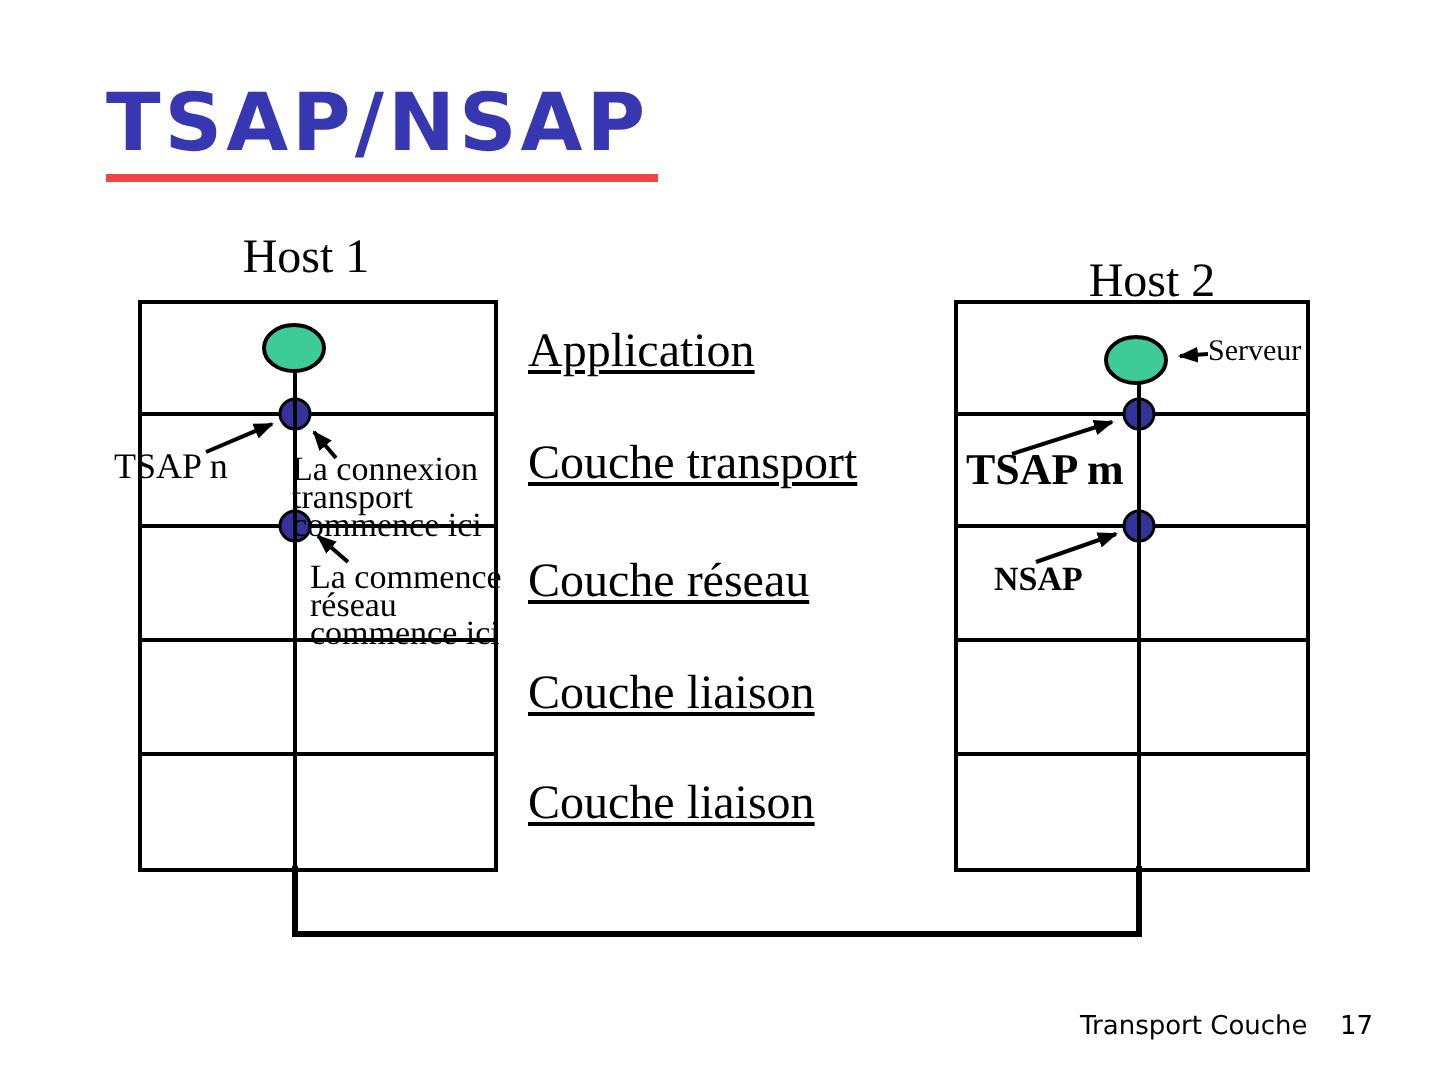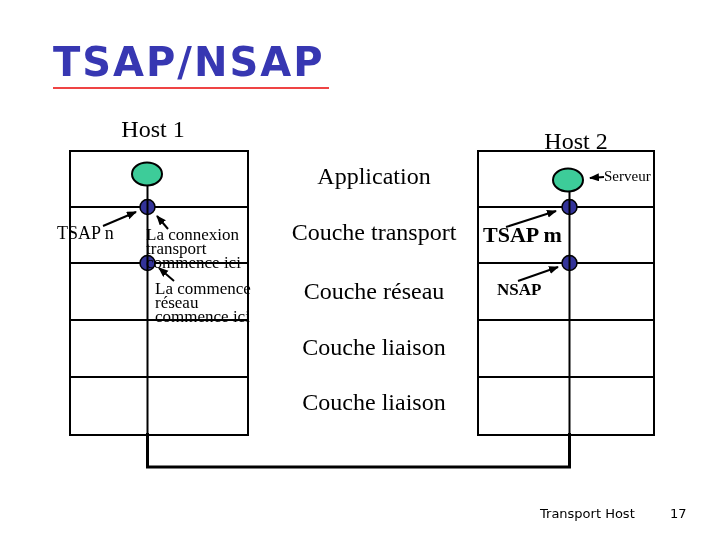--- a/index.html
+++ b/index.html
@@ -4,29 +4,29 @@
 <style>
   html,body{margin:0;padding:0;background:#888;}
   .slide{
     position:relative;width:720px;height:540px;background:#ffffff;
     overflow:hidden;font-family:"Liberation Serif",serif;color:#000;
   }
   .title{
     position:absolute;left:53px;top:38px;margin:0;
     font-family:"DejaVu Sans",sans-serif;font-weight:bold;
     font-size:40px;line-height:48px;letter-spacing:2px;
-    color:#3737b2;border-bottom:2px solid #ef4444;padding:0 4px 1px 0;
+    color:#3737b2;border-bottom:4px solid #ef4444;padding:0 4px 1px 0;
     display:inline-block;
   }
   .diagram{position:absolute;left:0;top:0;}
   .lbl{position:absolute;white-space:nowrap;}
   .host{width:120px;text-align:center;font-size:24px;line-height:26px;}
   .host1{left:93px;top:116px;}
   .host2{left:516px;top:128px;}
-  .layer{left:264px;width:220px;text-align:center;font-size:24px;line-height:26px;}
+  .layer{left:264px;width:220px;font-size:24px;line-height:26px;text-decoration:underline;}
   .layer-application{top:163px;}
   .layer-transport{top:219px;}
   .layer-reseau{top:278px;}
   .layer-liaison{top:334px;}
   .layer-physique{top:389px;}
   .tsap-n{left:57px;top:223px;font-size:18px;}
   .tsap-m{left:483px;top:222px;font-size:22px;font-weight:bold;}
   .nsap{left:497px;top:280px;font-size:17px;font-weight:bold;}
   .serveur{left:604px;top:168px;font-size:15px;}
   .note{position:absolute;width:130px;
@@ -104,16 +104,16 @@
 
   <div class="note note-transport">
     <div>La connexion transport</div>
     <div>commence ici</div>
   </div>
   <div class="note note-reseau">
     <div>La commence réseau</div>
     <div>commence ici</div>
   </div>
 
-  <div class="footer footer-label lbl">Transport Host</div>
+  <div class="footer footer-label lbl">Transport Couche</div>
   <div class="footer footer-page lbl">17</div>
 
 </div>
 
 </body></html>

